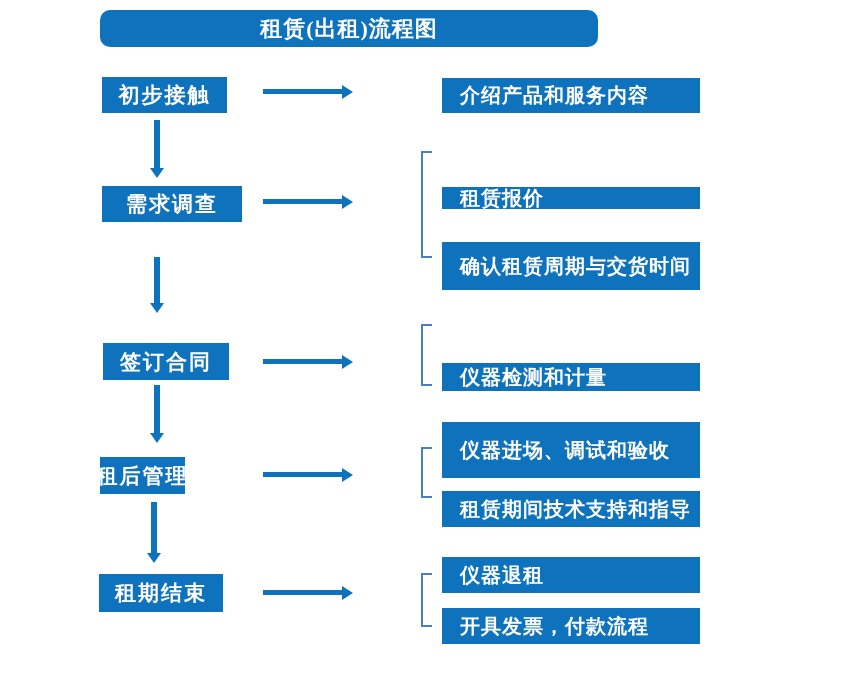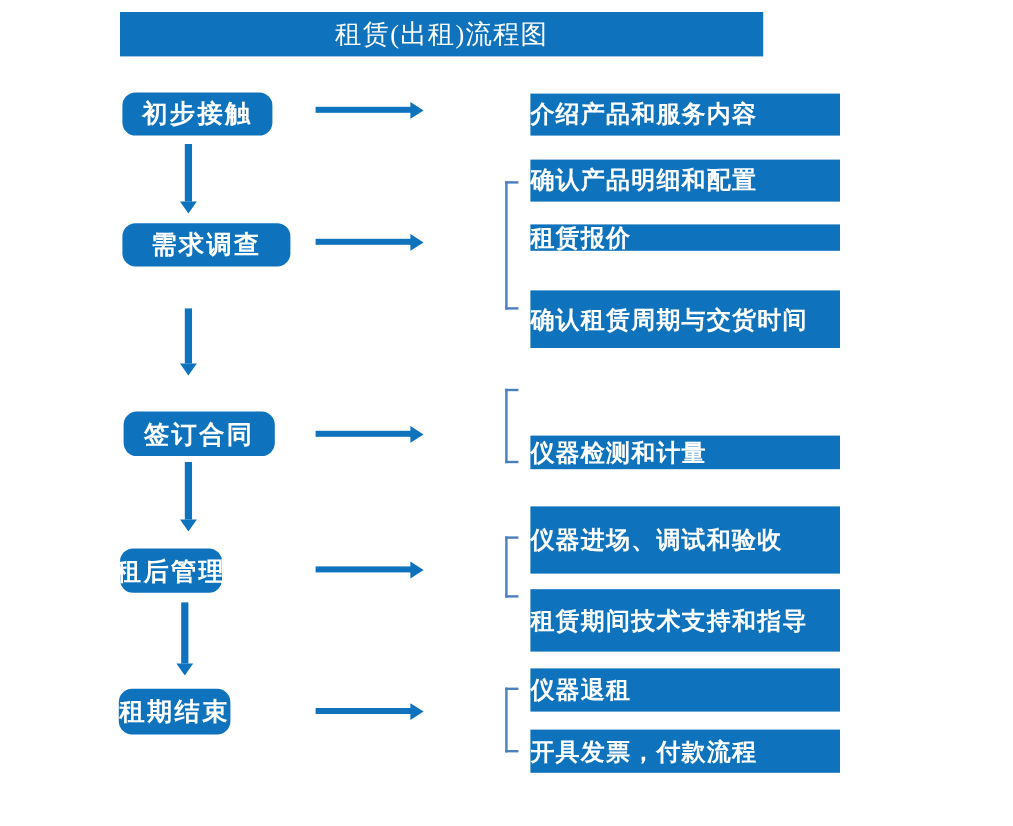--- a/index.html
+++ b/index.html
@@ -16,44 +16,44 @@
   .canvas {
     position: relative;
     width: 844px;
     height: 688px;
     background: var(--background);
     overflow: hidden;
   }
   .title-bar {
     position: absolute;
     left: 100px; top: 10px;
-    width: 536px; height: 37px;
+    width: 498px; height: 37px;
     background: var(--box-blue);
     color: var(--text-white);
     display: flex; align-items: center; justify-content: center;
-    font-size: 22px; font-weight: normal;
+    font-size: 22px; font-weight: bold;
     letter-spacing: 1px;
+    border-radius: 10px;
   }
   .step-box {
     position: absolute;
     background: var(--box-blue);
     color: var(--text-white);
     display: flex; align-items: center; justify-content: center;
     font-size: 21px; font-weight: bold;
     letter-spacing: 2px;
     white-space: nowrap;
-    border-radius: 11px;
   }
   .detail-box {
     position: absolute;
     left: 442px; width: 258px; height: 36px;
     background: var(--box-blue);
     color: var(--text-white);
     display: flex; align-items: center;
-    padding-left: 0;
+    padding-left: 18px;
     font-size: 20px; font-weight: bold;
     letter-spacing: 1px;
     white-space: nowrap;
   }
   .h-arrow {
     position: absolute;
     width: 80px; height: 5px;
     background: var(--box-blue);
   }
   .h-arrow::after {
@@ -91,45 +91,44 @@
 <body>
 
 <div class="canvas">
 
   <div class="title-bar">租赁(出租)流程图</div>
 
   <div class="step-box" style="left:102px;top:77px;width:125px;height:36px">初步接触</div>
   <div class="step-box" style="left:102px;top:186px;width:140px;height:36px">需求调查</div>
   <div class="step-box" style="left:103px;top:343px;width:126px;height:37px">签订合同</div>
   <div class="step-box" style="left:100px;top:457px;width:85px;height:37px">租后管理</div>
-  <div class="step-box" style="left:99px;top:574px;width:93px;height:38px">租期结束</div>
+  <div class="step-box" style="left:99px;top:574px;width:124px;height:38px">租期结束</div>
 
   <div class="v-arrow" style="left:154px;top:120px;height:48px"></div>
   <div class="v-arrow" style="left:154px;top:257px;height:46px"></div>
   <div class="v-arrow" style="left:154px;top:385px;height:48px"></div>
   <div class="v-arrow" style="left:151px;top:502px;height:51px"></div>
 
   <div class="h-arrow" style="left:263px;top:89px"></div>
   <div class="h-arrow" style="left:263px;top:199px"></div>
   <div class="h-arrow" style="left:263px;top:359px"></div>
   <div class="h-arrow" style="left:263px;top:472px"></div>
   <div class="h-arrow" style="left:263px;top:590px"></div>
 
   <div class="bracket" style="top:151px;height:107px"></div>
   <div class="bracket" style="top:324px;height:62px"></div>
   <div class="bracket" style="top:447px;height:51px"></div>
   <div class="bracket" style="top:573px;height:54px"></div>
 
   <div class="detail-box" style="top:78px;height:35px">介绍产品和服务内容</div>
 
-  <div class="detail-box" style="top:133px;height:35px">确认产品明细和配置</div>
   <div class="detail-box" style="top:187px;height:22px">租赁报价</div>
   <div class="detail-box" style="top:242px;height:48px">确认租赁周期与交货时间</div>
 
   <div class="detail-box" style="top:363px;height:28px">仪器检测和计量</div>
 
   <div class="detail-box" style="top:422px;height:56px">仪器进场、调试和验收</div>
-  <div class="detail-box" style="top:491px;height:52px">租赁期间技术支持和指导</div>
+  <div class="detail-box" style="top:491px;height:36px">租赁期间技术支持和指导</div>
 
   <div class="detail-box" style="top:557px;height:36px">仪器退租</div>
   <div class="detail-box" style="top:608px;height:36px">开具发票，付款流程</div>
 
 </div>
 
 </body></html>

